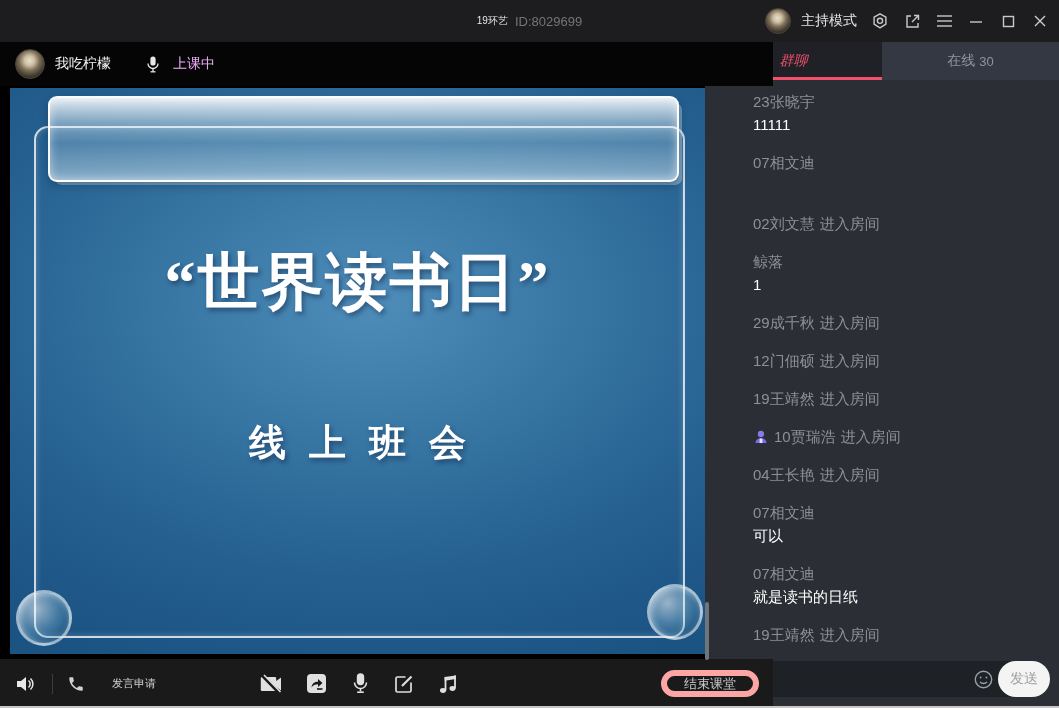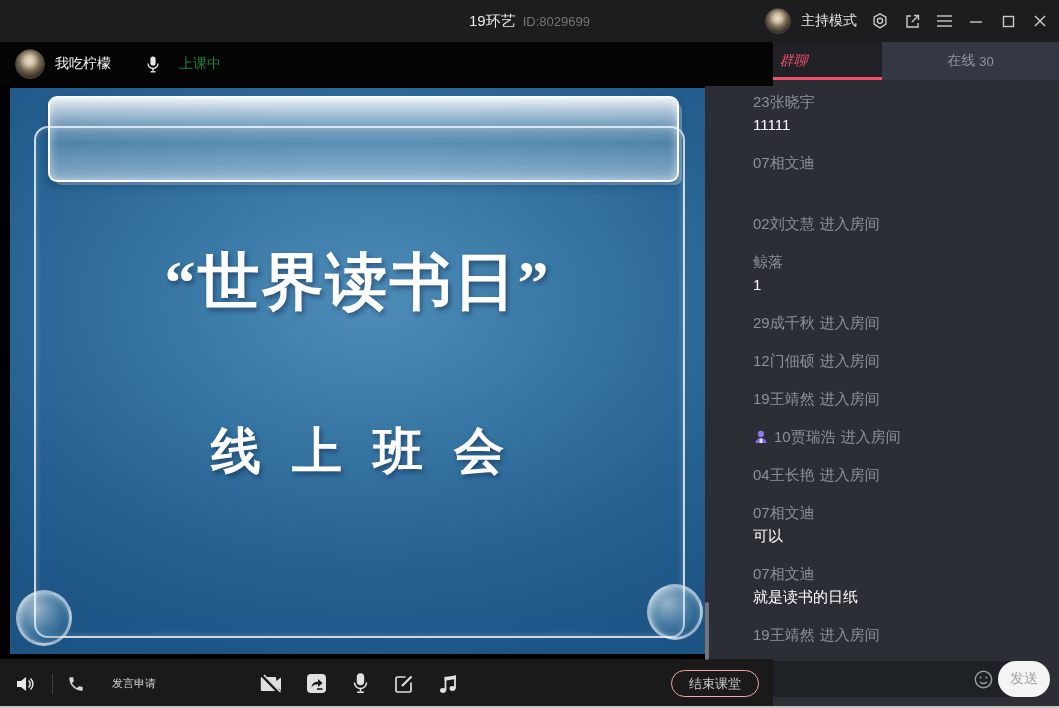--- a/index.html
+++ b/index.html
@@ -7,71 +7,71 @@
   body {
     position:relative; background:#000; overflow:hidden;
     font-family:"Liberation Sans","DejaVu Sans",sans-serif;
     -webkit-font-smoothing:antialiased;
   }
   svg { display:block; }
 
   
   .titlebar { position:absolute; top:0; left:0; width:1059px; height:42px; background:#1d1d1f; z-index:30; }
   .titlebar-center { position:absolute; left:0; right:0; top:0; height:42px; display:flex; align-items:center; justify-content:center; gap:7px; }
-  .tb-title { color:#e9e9e9; font-size:15px; }
+  .tb-title { color:#e9e9e9; font-size:10px; }
   .tb-id { color:#757575; font-size:13px; }
   .titlebar-right { position:absolute; right:10px; top:0; height:42px; display:flex; align-items:center; gap:14px; }
   .avatar { border-radius:50%; background:
       radial-gradient(circle at 48% 38%, #e8dfcb 0%, #cdbfa4 22%, #7a6c55 45%, #3a332a 72%, #24201b 100%);
       border:1px solid #4a463f; }
   .tb-avatar { width:26px; height:26px; }
   .tb-mode { color:#e3e3e3; font-size:14px; margin-left:-4px; }
   .tb-ico { color:#c9c9c9; display:flex; align-items:center; justify-content:center; width:18px; height:18px; cursor:default; }
 
   
   .stage { position:absolute; top:42px; left:0; width:773px; height:666px; background:#000; }
   .host-bar { position:absolute; top:0; left:0; width:100%; height:44px; background:#050505; display:flex; align-items:center; padding-left:15px; z-index:5; }
   .host-avatar { width:30px; height:30px; }
   .host-name { color:#f2f2f2; font-size:14px; margin-left:10px; }
-  .host-status { display:flex; align-items:center; margin-left:36px; gap:20px; color:#15803d; font-size:14px;font-family:Liberation Mono, monospace; }
+  .host-status { display:flex; align-items:center; margin-left:36px; gap:14px; color:#f0abfc; font-size:14px;font-family:Liberation Mono, monospace; }
 
   
   .slide { position:absolute; top:46px; left:10px; width:695px; height:566px;
     background: radial-gradient(ellipse 85% 70% at 52% 38%, #4e8db9 0%, #33719f 42%, #245f8f 70%, #1b5383 100%);
     overflow:hidden; }
   .slide-frame { position:absolute; left:24px; right:20px; top:38px; bottom:16px;
     border:2px solid rgba(255,255,255,0.78); border-radius:14px;
     box-shadow: inset 0 0 6px rgba(255,255,255,0.25); }
   .slide-banner { position:absolute; left:38px; right:26px; top:8px; height:86px; border-radius:9px;
     background: linear-gradient(180deg, rgba(255,255,255,0.88) 0%, rgba(235,245,250,0.45) 30%, rgba(190,220,235,0.28) 55%, rgba(225,240,248,0.5) 100%);
     border:2px solid rgba(255,255,255,0.95);
     box-shadow: 0 4px 8px rgba(10,40,70,0.35), inset 0 0 10px rgba(255,255,255,0.55), 5px 5px 0 -2px rgba(255,255,255,0.35); }
   .slide-title { position:absolute; left:0; width:100%; top:152px; text-align:center;
     font-family:"Liberation Serif","DejaVu Serif",serif; font-weight:bold;
     font-size:62px; color:#ffffff; text-shadow:2px 3px 5px rgba(0,10,40,0.4); letter-spacing:2px; }
   .slide-subtitle { position:absolute; left:0; width:100%; top:330px; text-align:center;
     font-family:"Liberation Serif","DejaVu Serif",serif; font-weight:bold;
-    font-size:50px; color:#ffffff; text-shadow:2px 3px 5px rgba(0,10,40,0.4);
+    font-size:37px; color:#ffffff; text-shadow:2px 3px 5px rgba(0,10,40,0.4);
     letter-spacing:0.62em; text-indent:0.62em; }
   .glass-circle { position:absolute; width:56px; height:56px; border-radius:50%;
     border:3px solid rgba(255,255,255,0.55);
     background: radial-gradient(circle at 35% 32%, rgba(255,255,255,0.55) 0%, rgba(170,215,235,0.3) 45%, rgba(40,100,140,0.25) 80%);
     box-shadow: inset 2px 2px 6px rgba(255,255,255,0.5); }
   .glass-circle.left { left:6px; bottom:8px; }
   .glass-circle.right { right:2px; bottom:14px; }
 
   
   .toolbar { position:absolute; left:0; bottom:0; width:100%; height:49px; background:#1a1a1a; z-index:6; }
   .tb-left { position:absolute; left:14px; top:0; height:49px; display:flex; align-items:center; gap:14px; }
   .v-divider { width:1px; height:20px; background:#3d3d3d; }
   .speech-request { display:flex; align-items:center; gap:27px; color:#d2d2d2; font-size:11px; cursor:default; }
   .tb-center { position:absolute; left:260px; top:0; height:49px; display:flex; align-items:center; gap:20px; }
   .tool-ico { color:#e2e2e2; width:24px; height:24px; display:flex; align-items:center; justify-content:center; cursor:default; }
   .end-class-btn { position:absolute; right:14px; top:11px; height:27px; padding:0 17px;
-    border:1px solid #fca5a5; border-radius:14px; background:transparent;
+    border:6px solid #fca5a5; border-radius:14px; background:transparent;
     color:#c9c9c9; font-size:13px; display:flex; align-items:center; cursor:default;
     font-family:inherit; }
 
   
   .sidebar { position:absolute; top:42px; left:705px; width:354px; height:666px; background:#2b2e34; display:flex; flex-direction:column; }
   .tabbar { height:38px; display:flex; flex:0 0 38px; }
   .tab { flex:1; display:flex; align-items:center; justify-content:center; font-size:14px; position:relative; cursor:default; }
   .tab.active { background:#1f2126; color:#ea5069;font-style:italic; }
   .tab.active::after { content:""; position:absolute; left:0; right:0; bottom:0; height:3px; background:#f3506b; }
   .tab.inactive { background:#343843; color:#9094a0; }

